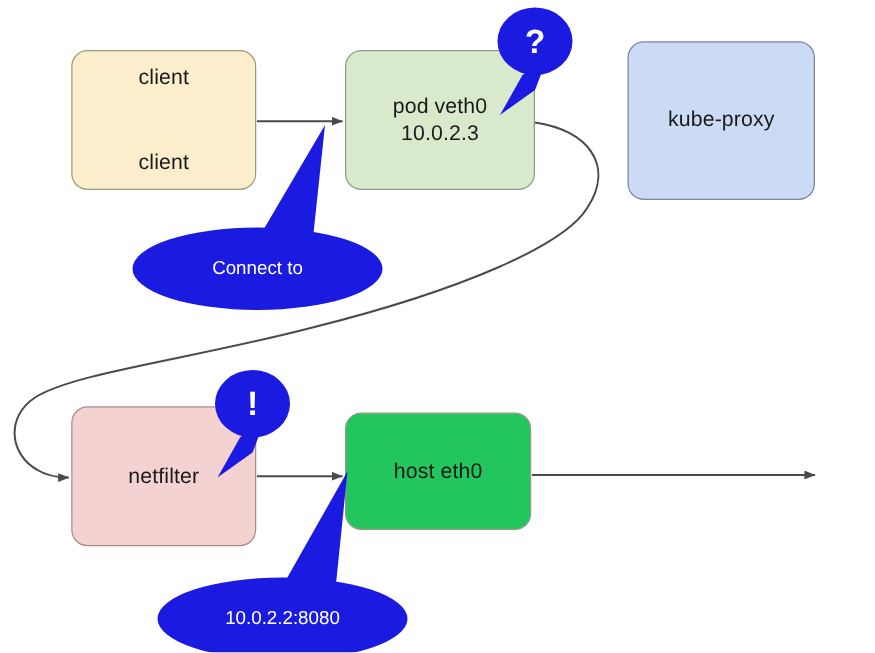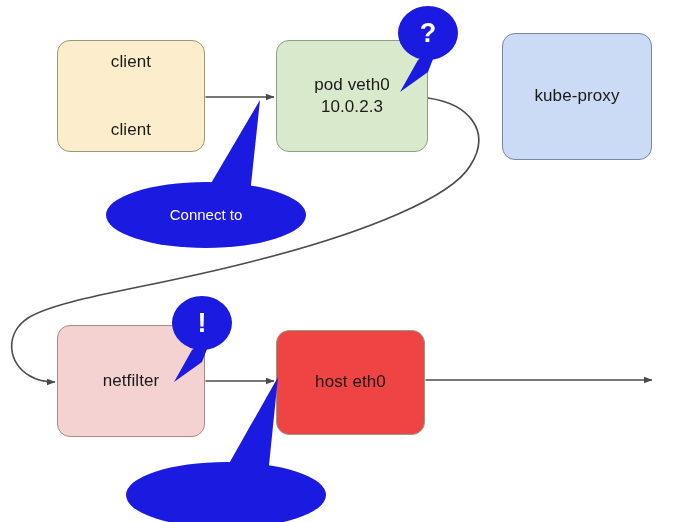--- a/index.html
+++ b/index.html
@@ -73,22 +73,22 @@
     top: 325px;
     width: 148px;
     height: 112px;
     background: #f5d2d2;
     border: 1.4px solid #a78b8b;
   }
   #node-hosteth {
     left: 276px;
     top: 330px;
     width: 149px;
-    height: 105px;
-    background: #ef4444;
+    height: 94px;
+    background: #22c55e;
     border: 1.4px solid #8f9f85;
   }
 
   
   .callout {
     position: absolute;
   }
   .bubble-ellipse {
     position: absolute;
     background: #1a1ae0;
@@ -224,16 +224,17 @@
     <div class="bubble-ellipse speech-bubble">
       <span class="bubble-text">Connect to</span>
     </div>
   </div>
 
   <div class="callout" id="callout-really">
     <svg class="tail" width="80" height="114" viewBox="0 0 80 114">
       <path d="M62,2 L52,100 L2,108 Z" fill="#1a1ae0"></path>
     </svg>
     <div class="bubble-ellipse speech-bubble">
+      <span class="bubble-text">10.0.2.2:8080</span>
     </div>
   </div>
 
 </div>
 
 </body></html>

